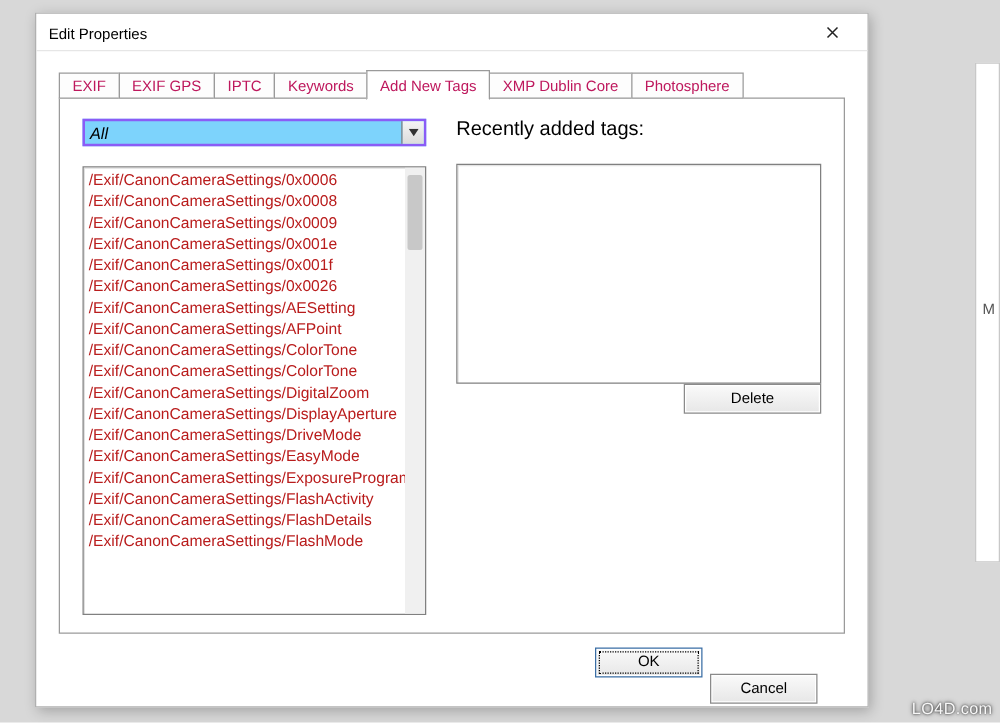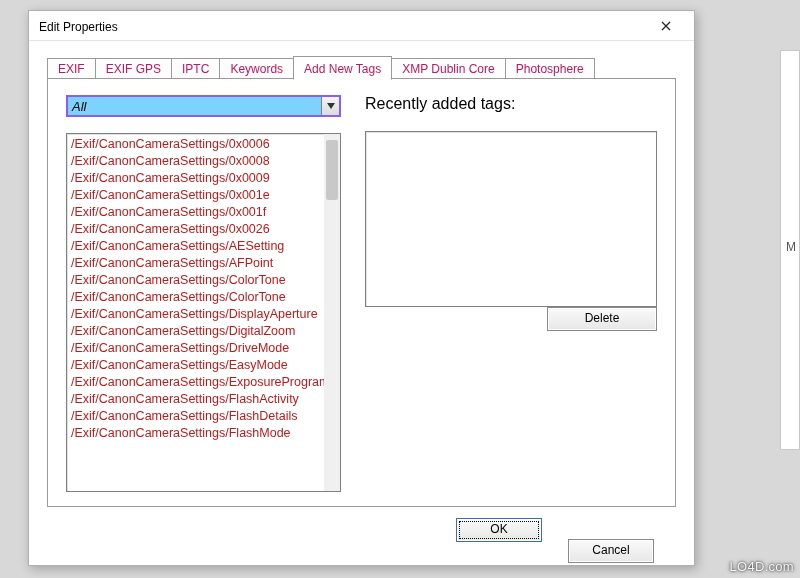--- a/index.html
+++ b/index.html
@@ -203,21 +203,21 @@
     text-align: center;
     line-height: 20px;
     cursor: default;
   }
   .footer {
     height: 46px;
     display: flex;
     align-items: center;
     justify-content: flex-end;
     padding-right: 22px;
-    gap: 26px;
+    gap: 6px;
   }
   .btn.ok {
     min-width: 86px;
     outline: 1px dotted #000;
     outline-offset: -4px;
     border: 1px solid #3a6ea5;
   }
   .btn.cancel { min-width: 86px; margin-top: 42px; }
   .watermark {
     position: absolute;
@@ -275,22 +275,22 @@
               <div class="item">/Exif/CanonCameraSettings/0x0006</div>
               <div class="item">/Exif/CanonCameraSettings/0x0008</div>
               <div class="item">/Exif/CanonCameraSettings/0x0009</div>
               <div class="item">/Exif/CanonCameraSettings/0x001e</div>
               <div class="item">/Exif/CanonCameraSettings/0x001f</div>
               <div class="item">/Exif/CanonCameraSettings/0x0026</div>
               <div class="item">/Exif/CanonCameraSettings/AESetting</div>
               <div class="item">/Exif/CanonCameraSettings/AFPoint</div>
               <div class="item">/Exif/CanonCameraSettings/ColorTone</div>
               <div class="item">/Exif/CanonCameraSettings/ColorTone</div>
+              <div class="item">/Exif/CanonCameraSettings/DigitalZoom</div>
               <div class="item">/Exif/CanonCameraSettings/DisplayAperture</div>
-              <div class="item">/Exif/CanonCameraSettings/DigitalZoom</div>
               <div class="item">/Exif/CanonCameraSettings/DriveMode</div>
               <div class="item">/Exif/CanonCameraSettings/EasyMode</div>
               <div class="item">/Exif/CanonCameraSettings/ExposureProgram</div>
               <div class="item">/Exif/CanonCameraSettings/FlashActivity</div>
               <div class="item">/Exif/CanonCameraSettings/FlashDetails</div>
               <div class="item">/Exif/CanonCameraSettings/FlashMode</div>
             </div>
           <div class="vscroll">
             <div class="thumb"></div>
           </div>

